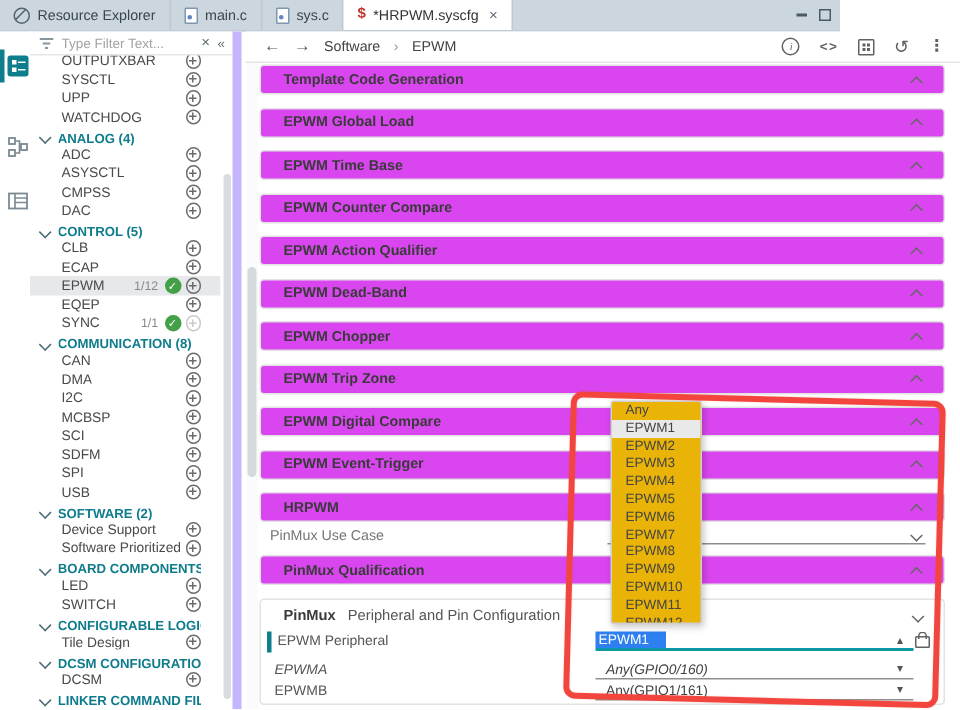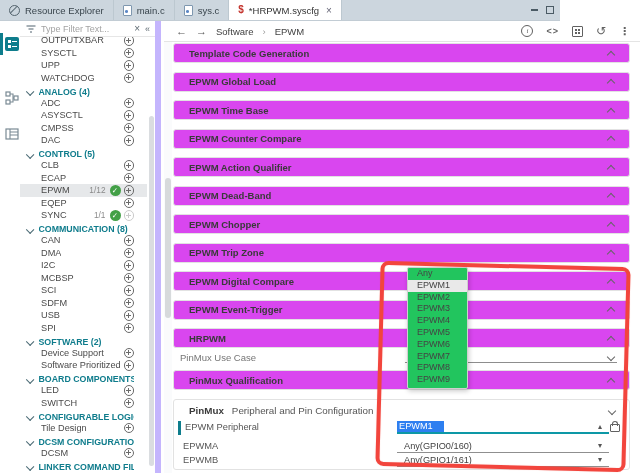--- a/index.html
+++ b/index.html
@@ -91,21 +91,21 @@
   .fvalue{position:absolute;left:223px;width:212px;top:0;height:13px;}
   .fvalue .vtext{position:absolute;left:7px;top:1px;font-size:9.2px;color:#424242;}
   .vchip{position:absolute;left:0;top:0;height:11px;width:47px;background:#2e7ff0;color:#fff;font-size:9.2px;line-height:11px;padding-left:2px;box-sizing:border-box;white-space:nowrap;}
   .uline{position:absolute;left:0;right:0;bottom:0;border-bottom:1px solid #8f8f8f;}
   .uline.teal{border-bottom:2px solid #0d98a6;}
   .varrow{position:absolute;right:7px;top:1px;font-size:8px;color:#555;line-height:10px;}
   .lock{position:absolute;right:-11px;top:3px;width:8px;height:6px;border:1.1px solid #616161;border-radius:1px;}
   .lock::before{content:"";position:absolute;left:1px;top:-4px;width:3.5px;height:4px;border:1.1px solid #616161;border-bottom:none;border-radius:3px 3px 0 0;}
 
   
-  .dropdown{position:absolute;left:243px;top:225px;width:61px;height:122px;background:#22c55e;border:1px solid #cfcfcf;border-radius:2px;box-shadow:1px 2px 5px rgba(0,0,0,.22);z-index:40;box-sizing:border-box;overflow:hidden;}
+  .dropdown{position:absolute;left:243px;top:225px;width:61px;height:149px;background:#eab308;border:1px solid #cfcfcf;border-radius:2px;box-shadow:1px 2px 5px rgba(0,0,0,.22);z-index:40;box-sizing:border-box;overflow:hidden;}
   .ditem{height:11.8px;line-height:11.8px;padding-left:9px;font-size:9px;color:#444;white-space:nowrap;}
   .ditem.hl{background:#e9e9e9;}
 
   
   .redrect{position:absolute;left:214px;top:222px;width:242px;height:197px;border:4px solid #f2453d;border-radius:8px;transform:rotate(1.5deg);z-index:50;pointer-events:none;box-shadow:0 0 1px rgba(244,67,54,.35), inset 0 0 1px rgba(244,67,54,.35);}
 </style>
 </head>
 <body>
 
 <div class="app">
@@ -267,26 +267,26 @@
           <span class="tlabel">SCI</span>
           <span class="sp"></span>
           <span class="plus"></span>
         </div>
         <div class="trow item">
           <span class="tlabel">SDFM</span>
           <span class="sp"></span>
           <span class="plus"></span>
         </div>
         <div class="trow item">
+          <span class="tlabel">SPI</span>
+          <span class="sp"></span>
+          <span class="plus"></span>
+        </div>
+        <div class="trow item">
           <span class="tlabel">USB</span>
-          <span class="sp"></span>
-          <span class="plus"></span>
-        </div>
-        <div class="trow item">
-          <span class="tlabel">SPI</span>
           <span class="sp"></span>
           <span class="plus"></span>
         </div>
         <div class="trow cat">
           <span class="chev"></span>
           <span class="tlabel">SOFTWARE (2)</span>
           <span class="sp"></span>
         </div>
         <div class="trow item">
           <span class="tlabel">Device Support</span>
@@ -427,21 +427,21 @@
             <div class="frow focus" style="top: 21px;">
               <span class="focus-bar"></span>
               <span class="flabel">EPWM Peripheral</span>
               <span class="fvalue">
                 <span class="vchip">EPWM1</span>
                 <span class="uline teal"></span>
                 <span class="varrow">▴</span>
                 <span class="lock"></span>
               </span>
             </div>
-            <div class="frow" style="top: 40px;">
+            <div class="frow" style="top: 40px; font-style: italic;">
               <span class="flabel">EPWMA</span>
               <span class="fvalue">
                 <span class="vtext">Any(GPIO0/160)</span>
                 <span class="uline"></span>
                 <span class="varrow">▾</span>
               </span>
             </div>
             <div class="frow" style="top: 54px;">
               <span class="flabel">EPWMB</span>
               <span class="fvalue">

